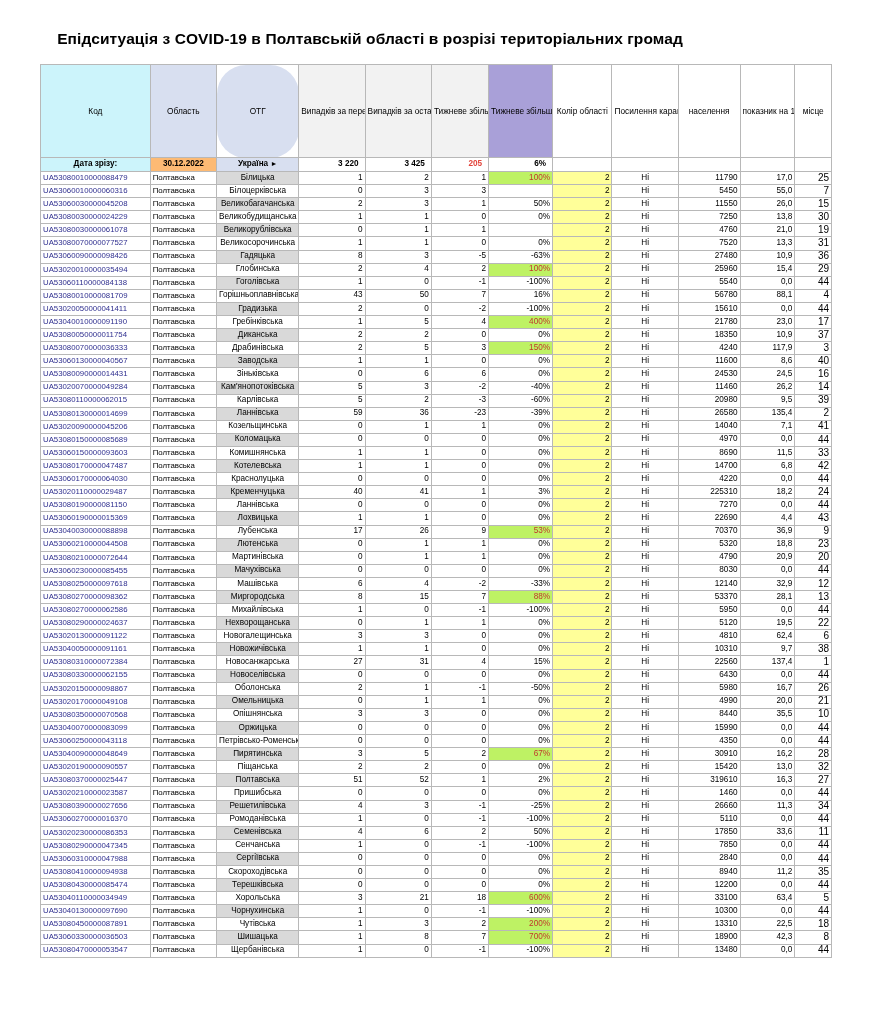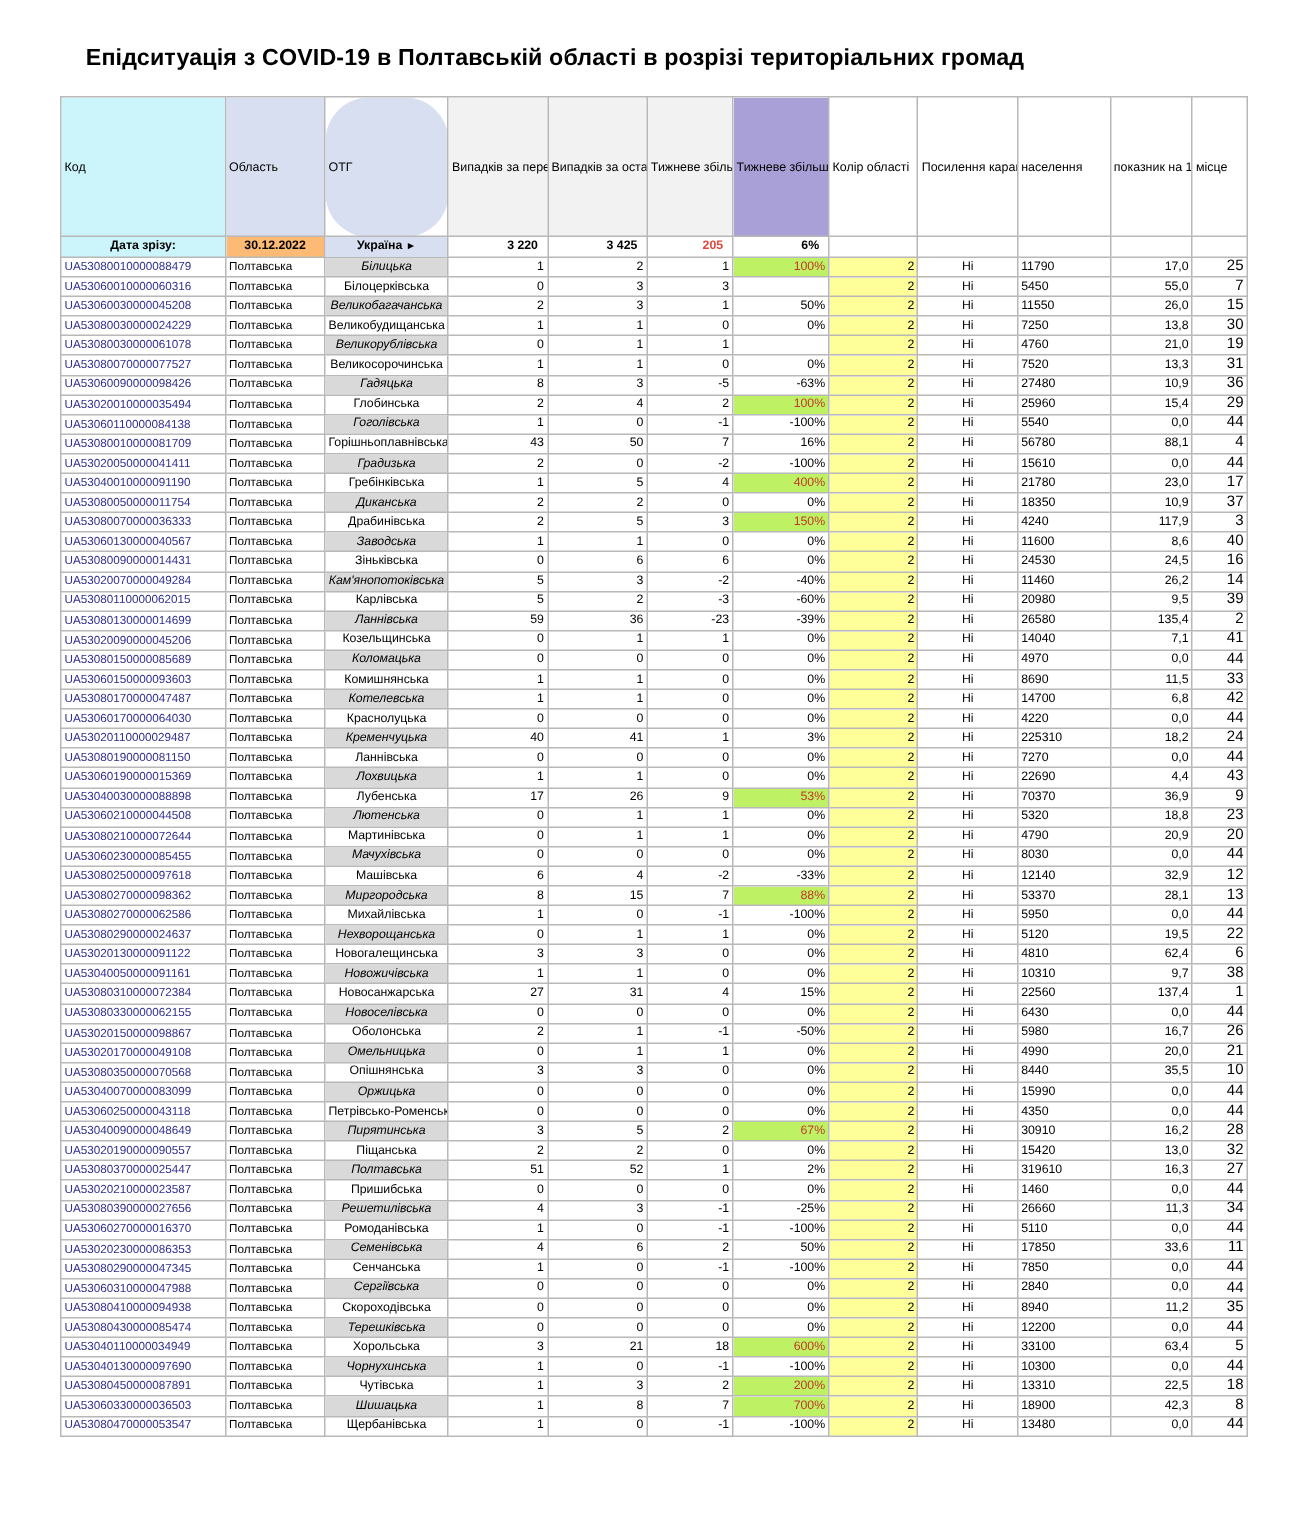--- a/index.html
+++ b/index.html
@@ -33,21 +33,21 @@
     border:1px solid #b8b8b8;
     padding:0 2px;
     vertical-align:middle;
     line-height:1.08;
     overflow:hidden;
     white-space:nowrap;
   }
   thead th{
     font-weight:normal;
     font-size:8.3px;
-    text-align:left;
+    text-align:center;
     vertical-align:middle;
     height:92px;
     white-space:normal;
     line-height:1.12;
     border:1px solid #9a9a9a;
     margin-top:32px;
   }
   
   .h-code{background:#ccf4fb;}
   .h-obl{background:#d8dff0;}
@@ -78,27 +78,27 @@
   .sub .c-blank{background:#ffffff;}
 
   
   td.code{font-size:7.8px;color:#2f2f8f;text-align:left;padding-left:3px;}
   td.obl{font-size:7.8px;text-align:left;padding-left:3px;}
   td.otg{font-size:8.2px;text-align:center;}
   td.num{text-align:right;padding-right:6px;font-size:8.2px;}
   td.pct{text-align:right;padding-right:6px;font-size:8.2px;}
   td.colorcell{background:#ffff99;text-align:right;padding-right:6px;font-size:8.2px;}
   td.quar{text-align:center;font-size:8.2px;}
-  td.pop{text-align:left;padding-right:6px;font-size:8.2px;margin-top:40px;}
+  td.pop{text-align:right;padding-right:6px;font-size:8.2px;margin-top:40px;}
   td.per{text-align:right;padding-right:6px;font-size:8.2px;}
   td.place{text-align:right;padding-right:6px;font-size:10px;}
 
   tr.row td{height:12.1px;}
   .hl{background:#bef264;color:#c0392b;}
-  .gray{background:#d9d9d9;font-style:italic;}
+  .gray{background:#d9d9d9;}
   .arrow{font-size:7px;}
 
   colgroup .c1{width:96px;}
   colgroup .c2{width:58px;}
   colgroup .c3{width:72px;}
   colgroup .c4{width:58px;}
   colgroup .c5{width:58px;}
   colgroup .c6{width:50px;}
   colgroup .c7{width:56px;}
   colgroup .c8{width:52px;}

